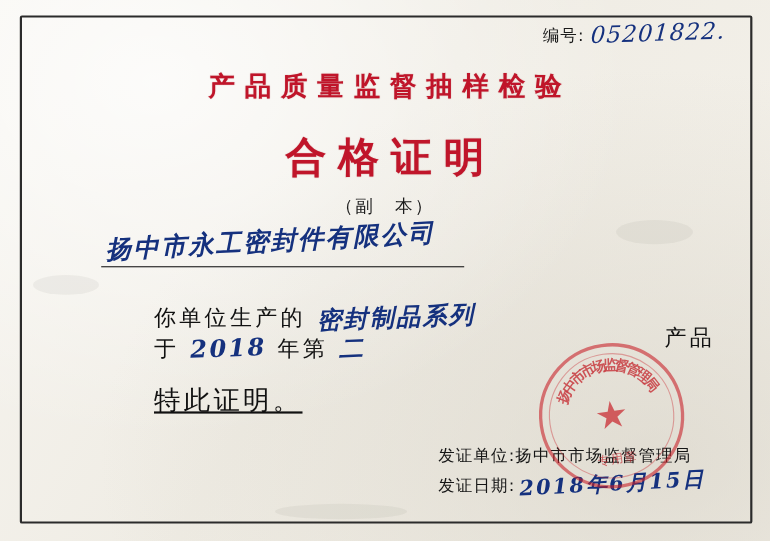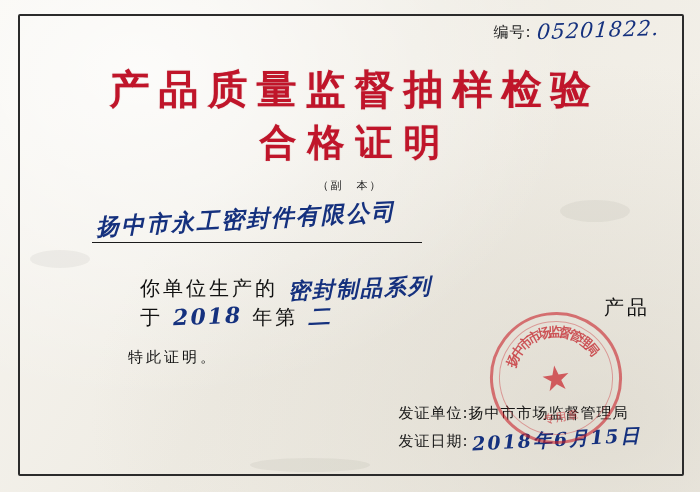--- a/index.html
+++ b/index.html
@@ -66,21 +66,21 @@
     letter-spacing: 1px;
   }
 
   .title1 {
     position: absolute;
     top: 62px;
     left: 0;
     right: 0;
     text-align: center;
     color: #c0152a;
-    font-size: 40px;
+    font-size: 24px;
     font-weight: bold;
     letter-spacing: 9px;
     text-indent: 9px;
     font-family: Liberation Mono, monospace;
     text-shadow: 0 0 1px rgba(160,20,30,0.5);
   }
   .title2 {
     position: absolute;
     top: 118px;
     left: 0;
@@ -94,21 +94,21 @@
     font-family: "DejaVu Sans", "Liberation Sans", sans-serif;
     text-shadow: 0 0 1px rgba(160,20,30,0.5);
   }
   .subtitle {
     position: absolute;
     top: 178px;
     left: 0;
     right: 0;
     text-align: center;
     color: #1b1b1b;
-    font-size: 11px;
+    font-size: 16px;
     letter-spacing: 2px;
   }
 
   .body {
     position: absolute;
     left: 0;
     right: 0;
     top: 196px;
     color: #111;
   }
@@ -160,24 +160,25 @@
     top: 106px;
     right: 60px;
     display: flex;
     align-items: baseline;
   }
   .line3 .t { font-size: 20px; letter-spacing: 3px; }
   .line3 .hand { font-size: 22px; margin: 0 10px; }
 
   .line4 {
     position: absolute;
-    left: 128px;
+    left: 140px;
     top: 152px;
-    font-size: 15px;
+    font-size: 24px;
     letter-spacing: 3px;
+    text-decoration: underline;
   }
 
   .copy-note {
     position: absolute;
     left: 90px;
     bottom: 44px;
     font-size: 16px;
     letter-spacing: 1px;
     color: #151515;
   }

